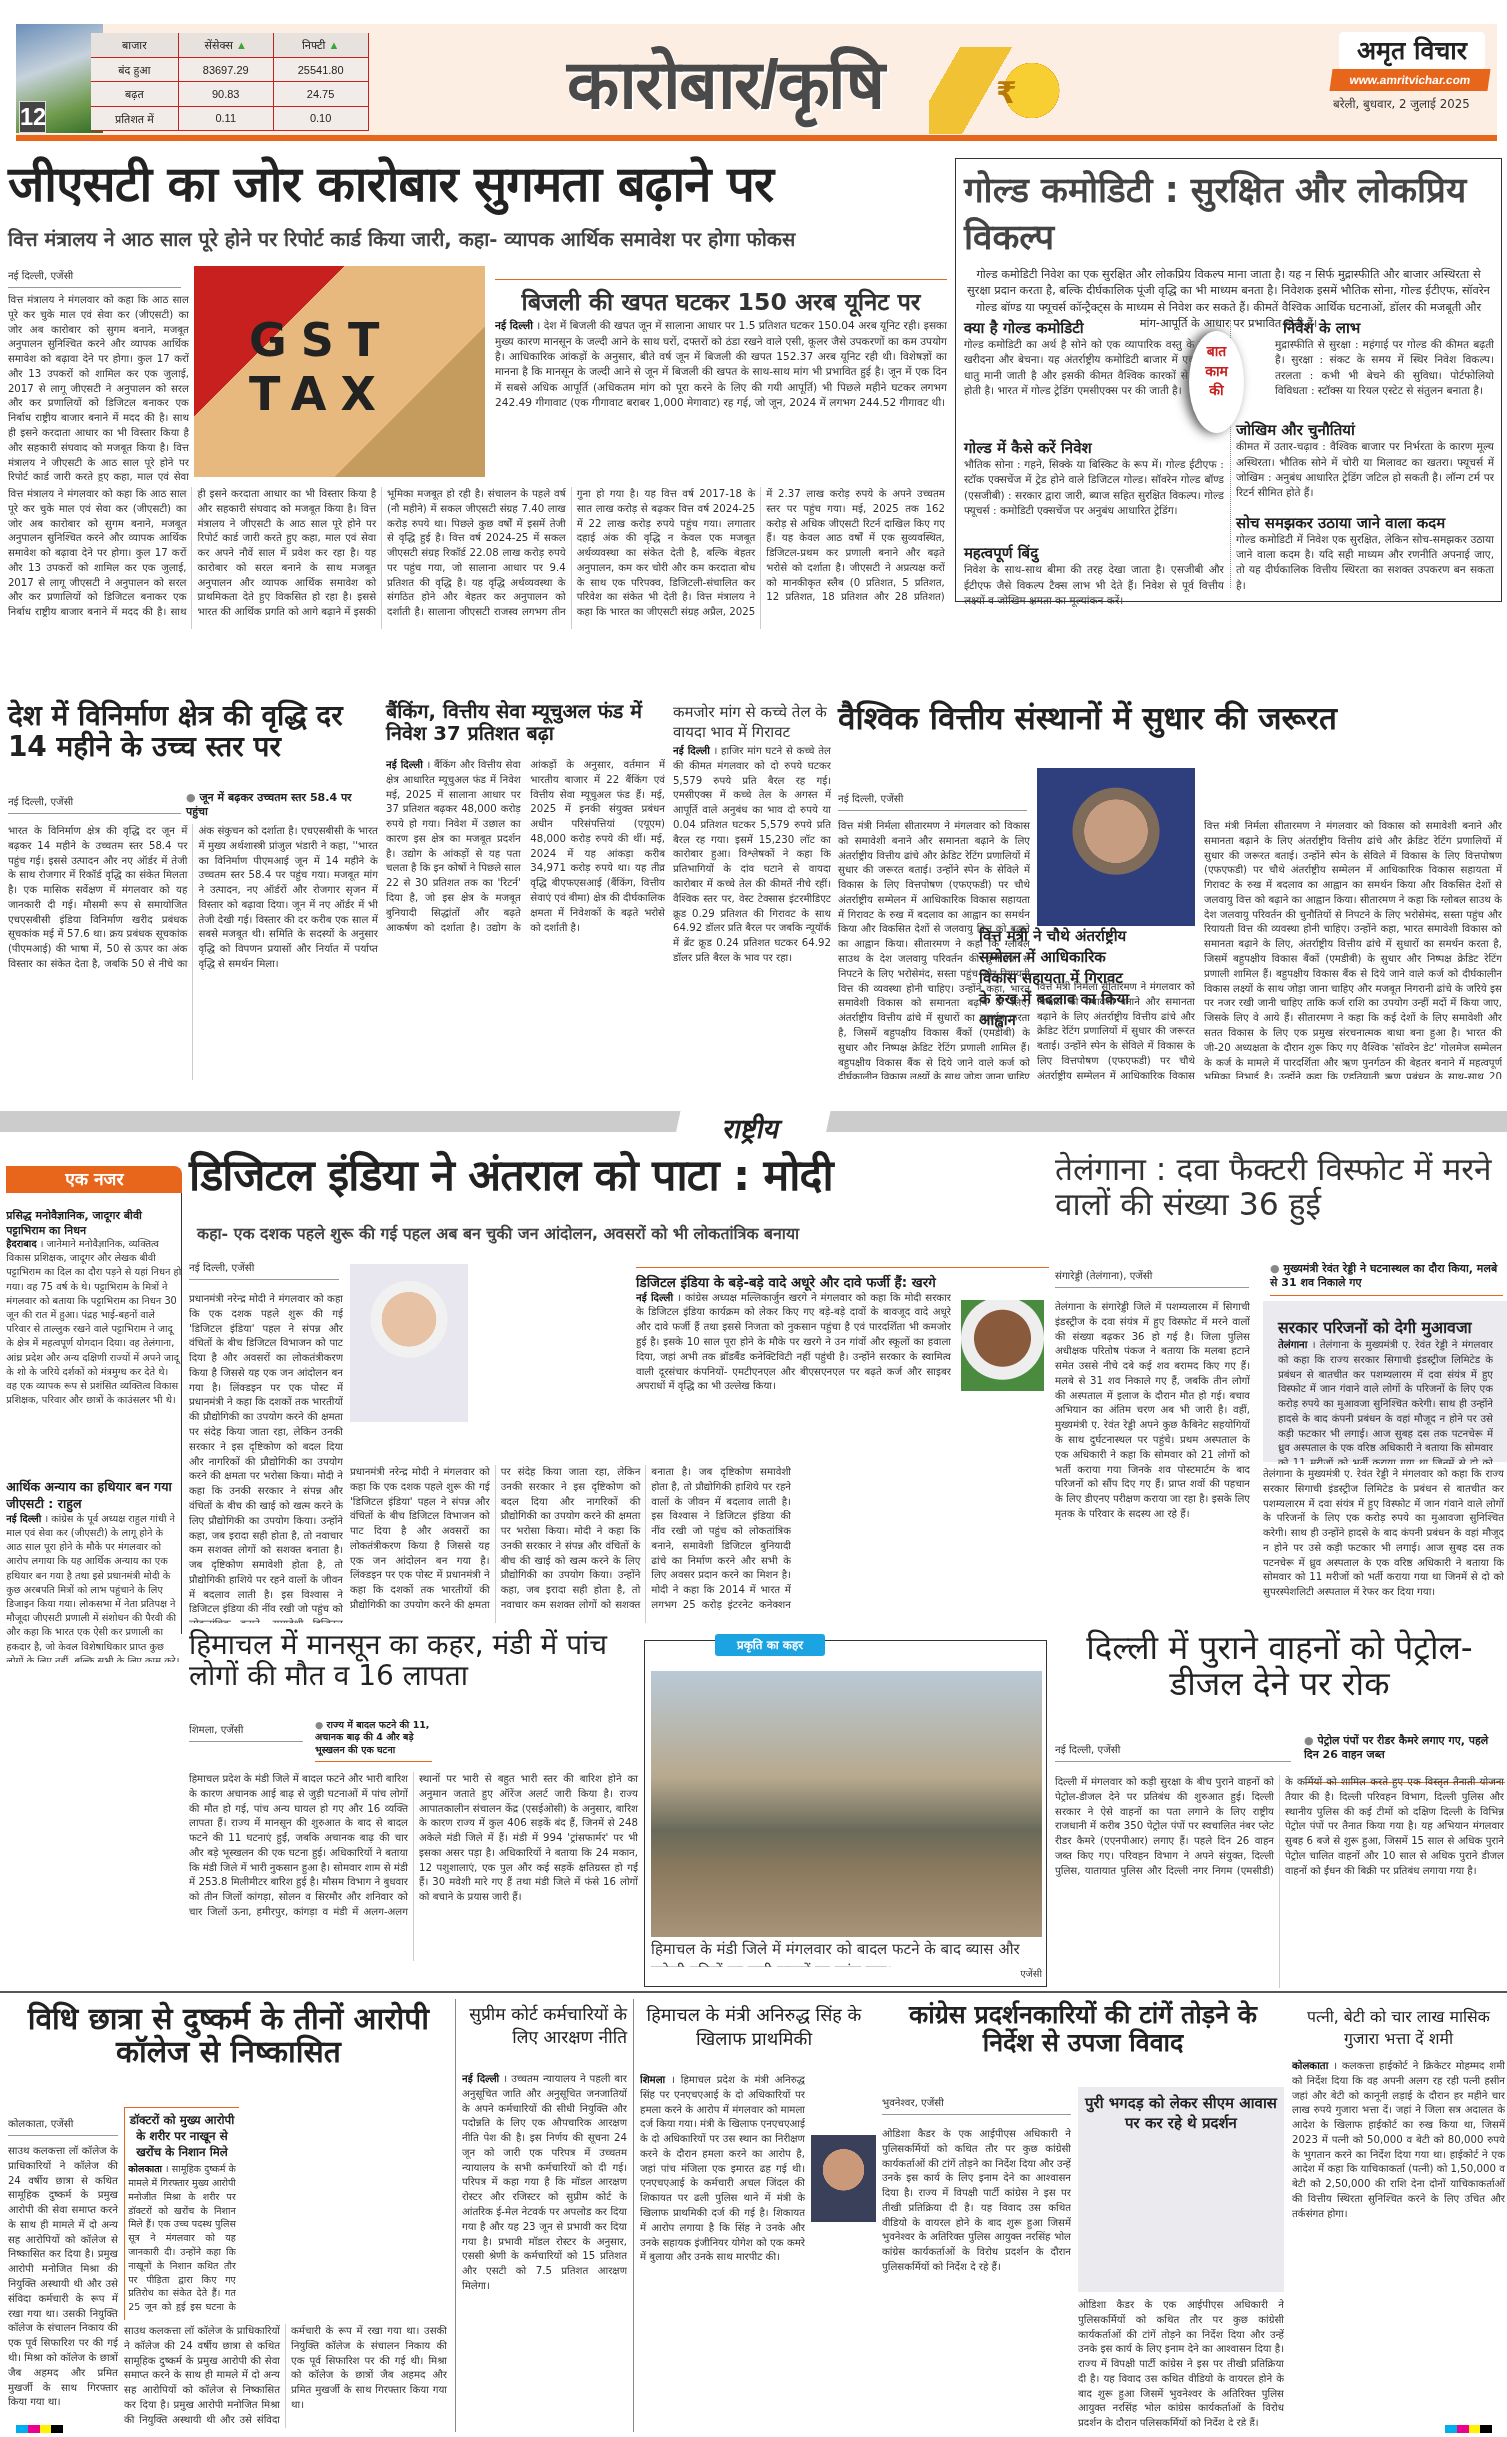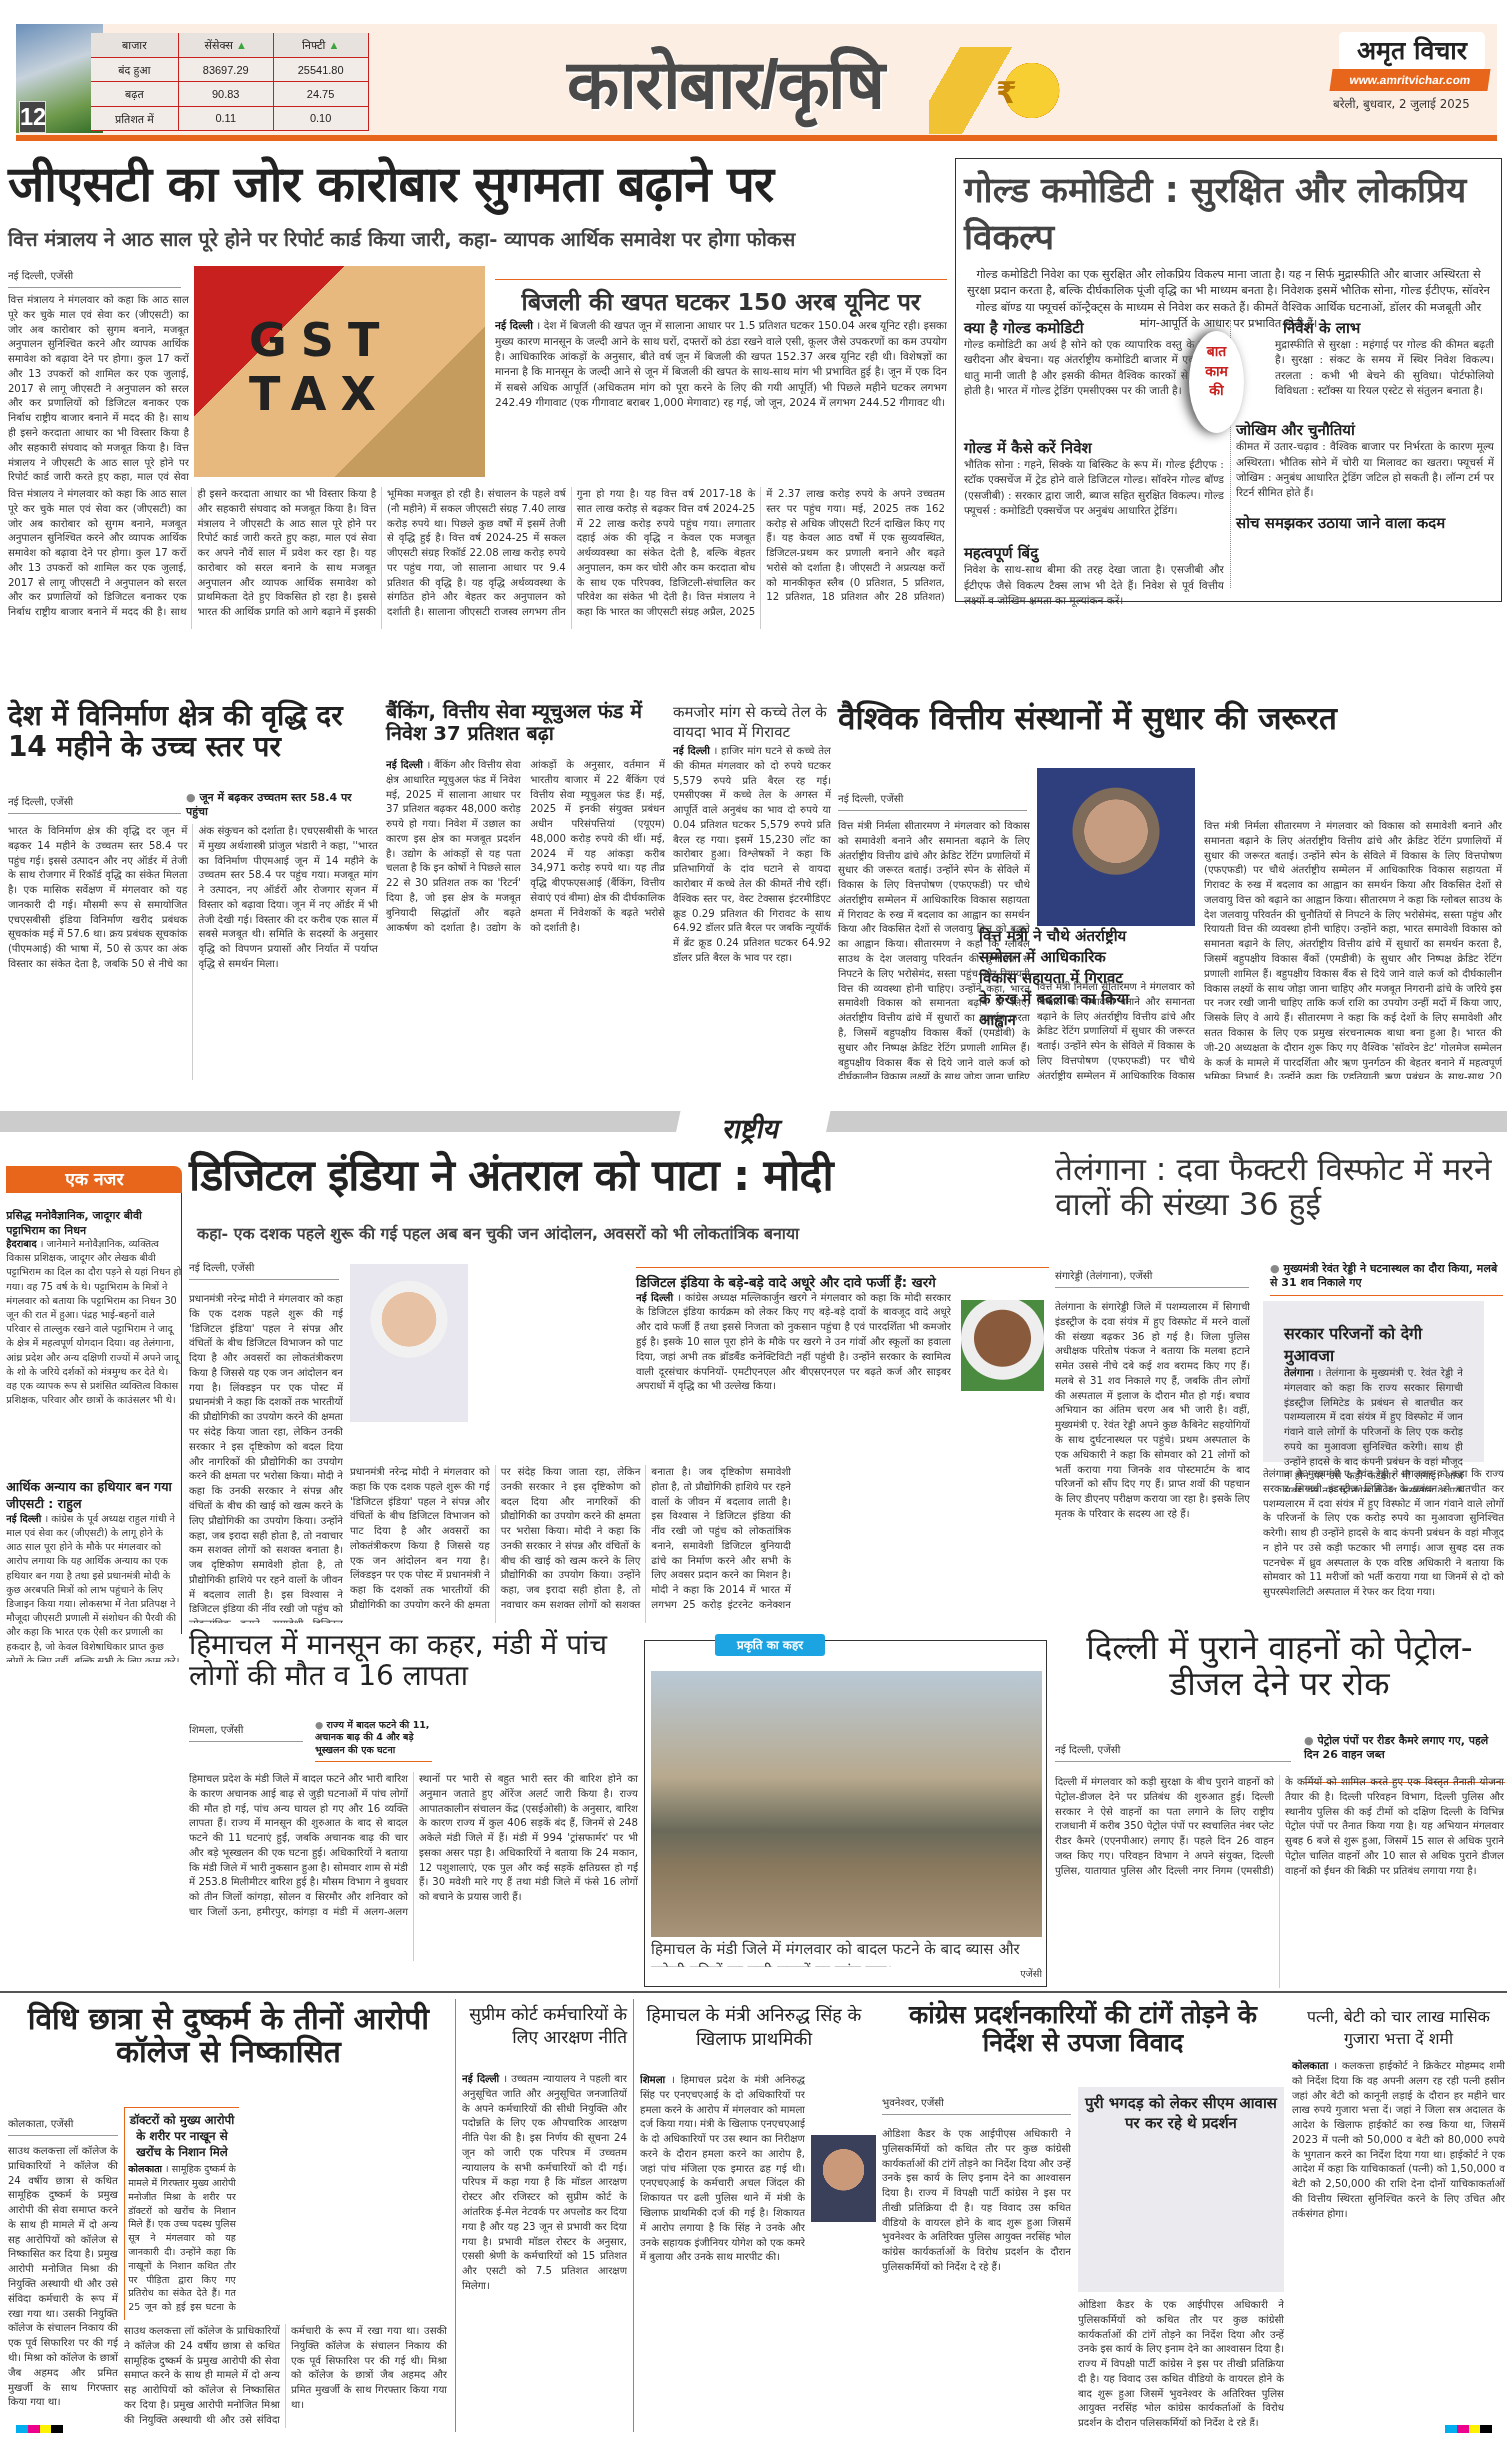--- a/index.html
+++ b/index.html
@@ -101,20 +101,21 @@
   <h3 style="font-size:15px;margin-top:6.3px">महत्वपूर्ण बिंदु</h3>
   <div class="text" style="font-size:10.6px;height:52px">निवेश के साथ-साथ बीमा की तरह देखा जाता है। एसजीबी और ईटीएफ जैसे विकल्प टैक्स लाभ भी देते हैं। निवेश से पूर्व वित्तीय लक्ष्यों व जोखिम क्षमता का मूल्यांकन करें।</div>
  </div>
  <div style="position:absolute;left:274px;top:161px;width:0.8px;height:268px;border-left:0.8px dotted #888"></div>
  <div style="position:absolute;left:280px;top:158px;width:258px">
   <h3 style="font-size:15px;padding-left:47px">निवेश के लाभ</h3>
   <div class="text" style="font-size:10.6px;height:76px;padding-left:39px">मुद्रास्फीति से सुरक्षा : महंगाई पर गोल्ड की कीमत बढ़ती है। सुरक्षा : संकट के समय में स्थिर निवेश विकल्प। तरलता : कभी भी बेचने की सुविधा। पोर्टफोलियो विविधता : स्टॉक्स या रियल एस्टेट से संतुलन बनाता है।</div>
   <h3 style="font-size:15px;margin-top:6.3px">जोखिम और चुनौतियां</h3>
   <div class="text" style="font-size:10.6px;height:66px">कीमत में उतार-चढ़ाव : वैश्विक बाजार पर निर्भरता के कारण मूल्य अस्थिरता। भौतिक सोने में चोरी या मिलावट का खतरा। फ्यूचर्स में जोखिम : अनुबंध आधारित ट्रेडिंग जटिल हो सकती है। लॉन्ग टर्म पर रिटर्न सीमित होते हैं।</div>
   <h3 style="font-size:15px;margin-top:6.3px">सोच समझकर उठाया जाने वाला कदम</h3>
+  <div class="text" style="font-size:10.6px;height:66px">गोल्ड कमोडिटी में निवेश एक सुरक्षित, लेकिन सोच-समझकर उठाया जाने वाला कदम है। यदि सही माध्यम और रणनीति अपनाई जाए, तो यह दीर्घकालिक वित्तीय स्थिरता का सशक्त उपकरण बन सकता है।</div>
  </div>
 </div>
 <div class="abs batkam">
  <div>बात</div>
  <div>काम</div>
  <div>की</div>
 </div>
 
 <h2 class="abs hl-big" style="left:7.9px;top:701px;width:370px;font-size:28px">देश में विनिर्माण क्षेत्र की वृद्धि दर 14 महीने के उच्च स्तर पर</h2>
 <div class="abs dateline" style="left:7.9px;top:794px;width:173px">नई दिल्ली, एजेंसी</div>
@@ -156,21 +157,21 @@
 <div class="abs obox" style="left:636px;top:1267px;width:413px;height:197px">
  <h3 style="font-size:13.4px;margin-top:4.7px">डिजिटल इंडिया के बड़े-बड़े वादे अधूरे और दावे फर्जी हैं: खरगे</h3>
  <div class="abs img" style="right:4.7px;top:31.5px;width:83px;height:91px;background:radial-gradient(circle at 50% 42%,#8a5a3c 0 28px,#eee 29px 41px,#4b8b40 42px)"></div>
  <div class="text" style="font-size:10.2px;height:154px;width:315px"><b>नई दिल्ली</b> । <span>कांग्रेस अध्यक्ष मल्लिकार्जुन खरगे ने मंगलवार को कहा कि मोदी सरकार के डिजिटल इंडिया कार्यक्रम को लेकर किए गए बड़े-बड़े दावों के बावजूद वादे अधूरे और दावे फर्जी हैं तथा इससे निजता को नुकसान पहुंचा है एवं पारदर्शिता भी कमजोर हुई है। इसके 10 साल पूरा होने के मौके पर खरगे ने उन गांवों और स्कूलों का हवाला दिया, जहां अभी तक ब्रॉडबैंड कनेक्टिविटी नहीं पहुंची है। उन्होंने सरकार के स्वामित्व वाली दूरसंचार कंपनियों- एमटीएनएल और बीएसएनएल पर बढ़ते कर्ज और साइबर अपराधों में वृद्धि का भी उल्लेख किया।</span></div>
 </div>
 
 <h2 class="abs hl-big" style="left:1055px;top:1152px;width:449px;font-size:31.5px;color:#333;font-weight:normal">तेलंगाना : दवा फैक्टरी विस्फोट में मरने वालों की संख्या 36 हुई</h2>
 <div class="abs dateline" style="left:1055px;top:1268px;width:194px">संगारेड्डी (तेलंगाना), एजेंसी</div>
 <div class="abs bullet" style="left:1270px;top:1262px;width:233px;border-bottom:1.6px solid #e8661c;padding-bottom:4.7px">मुख्यमंत्री रेवंत रेड्डी ने घटनास्थल का दौरा किया, मलबे से 31 शव निकाले गए</div>
 <div class="abs text" style="left:1055px;top:1300px;width:195px;height:323px">तेलंगाना के संगारेड्डी जिले में पशम्यलारम में सिगाची इंडस्ट्रीज के दवा संयंत्र में हुए विस्फोट में मरने वालों की संख्या बढ़कर 36 हो गई है। जिला पुलिस अधीक्षक परितोष पंकज ने बताया कि मलबा हटाने समेत उससे नीचे दबे कई शव बरामद किए गए हैं। मलबे से 31 शव निकाले गए हैं, जबकि तीन लोगों की अस्पताल में इलाज के दौरान मौत हो गई। बचाव अभियान का अंतिम चरण अब भी जारी है। वहीं, मुख्यमंत्री ए. रेवंत रेड्डी अपने कुछ कैबिनेट सहयोगियों के साथ दुर्घटनास्थल पर पहुंचे। प्रथम अस्पताल के एक अधिकारी ने कहा कि सोमवार को 21 लोगों को भर्ती कराया गया जिनके शव पोस्टमार्टम के बाद परिजनों को सौंप दिए गए हैं। प्राप्त शवों की पहचान के लिए डीएनए परीक्षण कराया जा रहा है। इसके लिए मृतक के परिवार के सदस्य आ रहे हैं।</div>
-<div class="abs grey" style="left:1263px;top:1301px;width:221px;height:161px;padding:21px">
+<div class="abs grey" style="left:1263px;top:1301px;width:245px;height:161px;padding:15px">
  <h3 style="font-size:15.8px">सरकार परिजनों को देगी मुआवजा</h3>
  <div class="text" style="font-size:10.2px;height:126px"><b>तेलंगाना</b> । <span>तेलंगाना के मुख्यमंत्री ए. रेवंत रेड्डी ने मंगलवार को कहा कि राज्य सरकार सिगाची इंडस्ट्रीज लिमिटेड के प्रबंधन से बातचीत कर पशम्यलारम में दवा संयंत्र में हुए विस्फोट में जान गंवाने वाले लोगों के परिजनों के लिए एक करोड़ रुपये का मुआवजा सुनिश्चित करेगी। साथ ही उन्होंने हादसे के बाद कंपनी प्रबंधन के वहां मौजूद न होने पर उसे कड़ी फटकार भी लगाई। आज सुबह दस तक पटनचेरू में ध्रुव अस्पताल के एक वरिष्ठ अधिकारी ने बताया कि सोमवार को 11 मरीजों को भर्ती कराया गया था जिनमें से दो को सुपरस्पेशलिटी अस्पताल में रेफर कर दिया गया।</span></div>
 </div>
 <div class="abs text" style="left:1263px;top:1467px;width:241px;height:154px">तेलंगाना के मुख्यमंत्री ए. रेवंत रेड्डी ने मंगलवार को कहा कि राज्य सरकार सिगाची इंडस्ट्रीज लिमिटेड के प्रबंधन से बातचीत कर पशम्यलारम में दवा संयंत्र में हुए विस्फोट में जान गंवाने वाले लोगों के परिजनों के लिए एक करोड़ रुपये का मुआवजा सुनिश्चित करेगी। साथ ही उन्होंने हादसे के बाद कंपनी प्रबंधन के वहां मौजूद न होने पर उसे कड़ी फटकार भी लगाई। आज सुबह दस तक पटनचेरू में ध्रुव अस्पताल के एक वरिष्ठ अधिकारी ने बताया कि सोमवार को 11 मरीजों को भर्ती कराया गया था जिनमें से दो को सुपरस्पेशलिटी अस्पताल में रेफर कर दिया गया।</div>
 
 <h2 class="abs hl-big" style="left:189px;top:1630px;width:441px;font-size:28px;font-weight:normal">हिमाचल में मानसून का कहर, मंडी में पांच लोगों की मौत व 16 लापता</h2>
 <div class="abs dateline" style="left:189px;top:1722px;width:114px">शिमला, एजेंसी</div>
 <div class="abs bullet" style="left:315px;top:1719px;width:117px;border-bottom:1.6px solid #e8661c;padding-bottom:4.7px;font-size:9.5px">राज्य में बादल फटने की 11, अचानक बाढ़ की 4 और बड़े भूस्खलन की एक घटना</div>
 <div class="abs text cols" style="left:189px;top:1772px;width:449px;height:189px;column-count:2">हिमाचल प्रदेश के मंडी जिले में बादल फटने और भारी बारिश के कारण अचानक आई बाढ़ से जुड़ी घटनाओं में पांच लोगों की मौत हो गई, पांच अन्य घायल हो गए और 16 व्यक्ति लापता हैं। राज्य में मानसून की शुरुआत के बाद से बादल फटने की 11 घटनाएं हुईं, जबकि अचानक बाढ़ की चार और बड़े भूस्खलन की एक घटना हुई। अधिकारियों ने बताया कि मंडी जिले में भारी नुकसान हुआ है। सोमवार शाम से मंडी में 253.8 मिलीमीटर बारिश हुई है। मौसम विभाग ने बुधवार को तीन जिलों कांगड़ा, सोलन व सिरमौर और शनिवार को चार जिलों ऊना, हमीरपुर, कांगड़ा व मंडी में अलग-अलग स्थानों पर भारी से बहुत भारी स्तर की बारिश होने का अनुमान जताते हुए ऑरेंज अलर्ट जारी किया है। राज्य आपातकालीन संचालन केंद्र (एसईओसी) के अनुसार, बारिश के कारण राज्य में कुल 406 सड़कें बंद हैं, जिनमें से 248 अकेले मंडी जिले में हैं। मंडी में 994 'ट्रांसफार्मर' पर भी इसका असर पड़ा है। अधिकारियों ने बताया कि 24 मकान, 12 पशुशालाएं, एक पुल और कई सड़कें क्षतिग्रस्त हो गईं हैं। 30 मवेशी मारे गए हैं तथा मंडी जिले में फंसे 16 लोगों को बचाने के प्रयास जारी हैं।</div>
 

